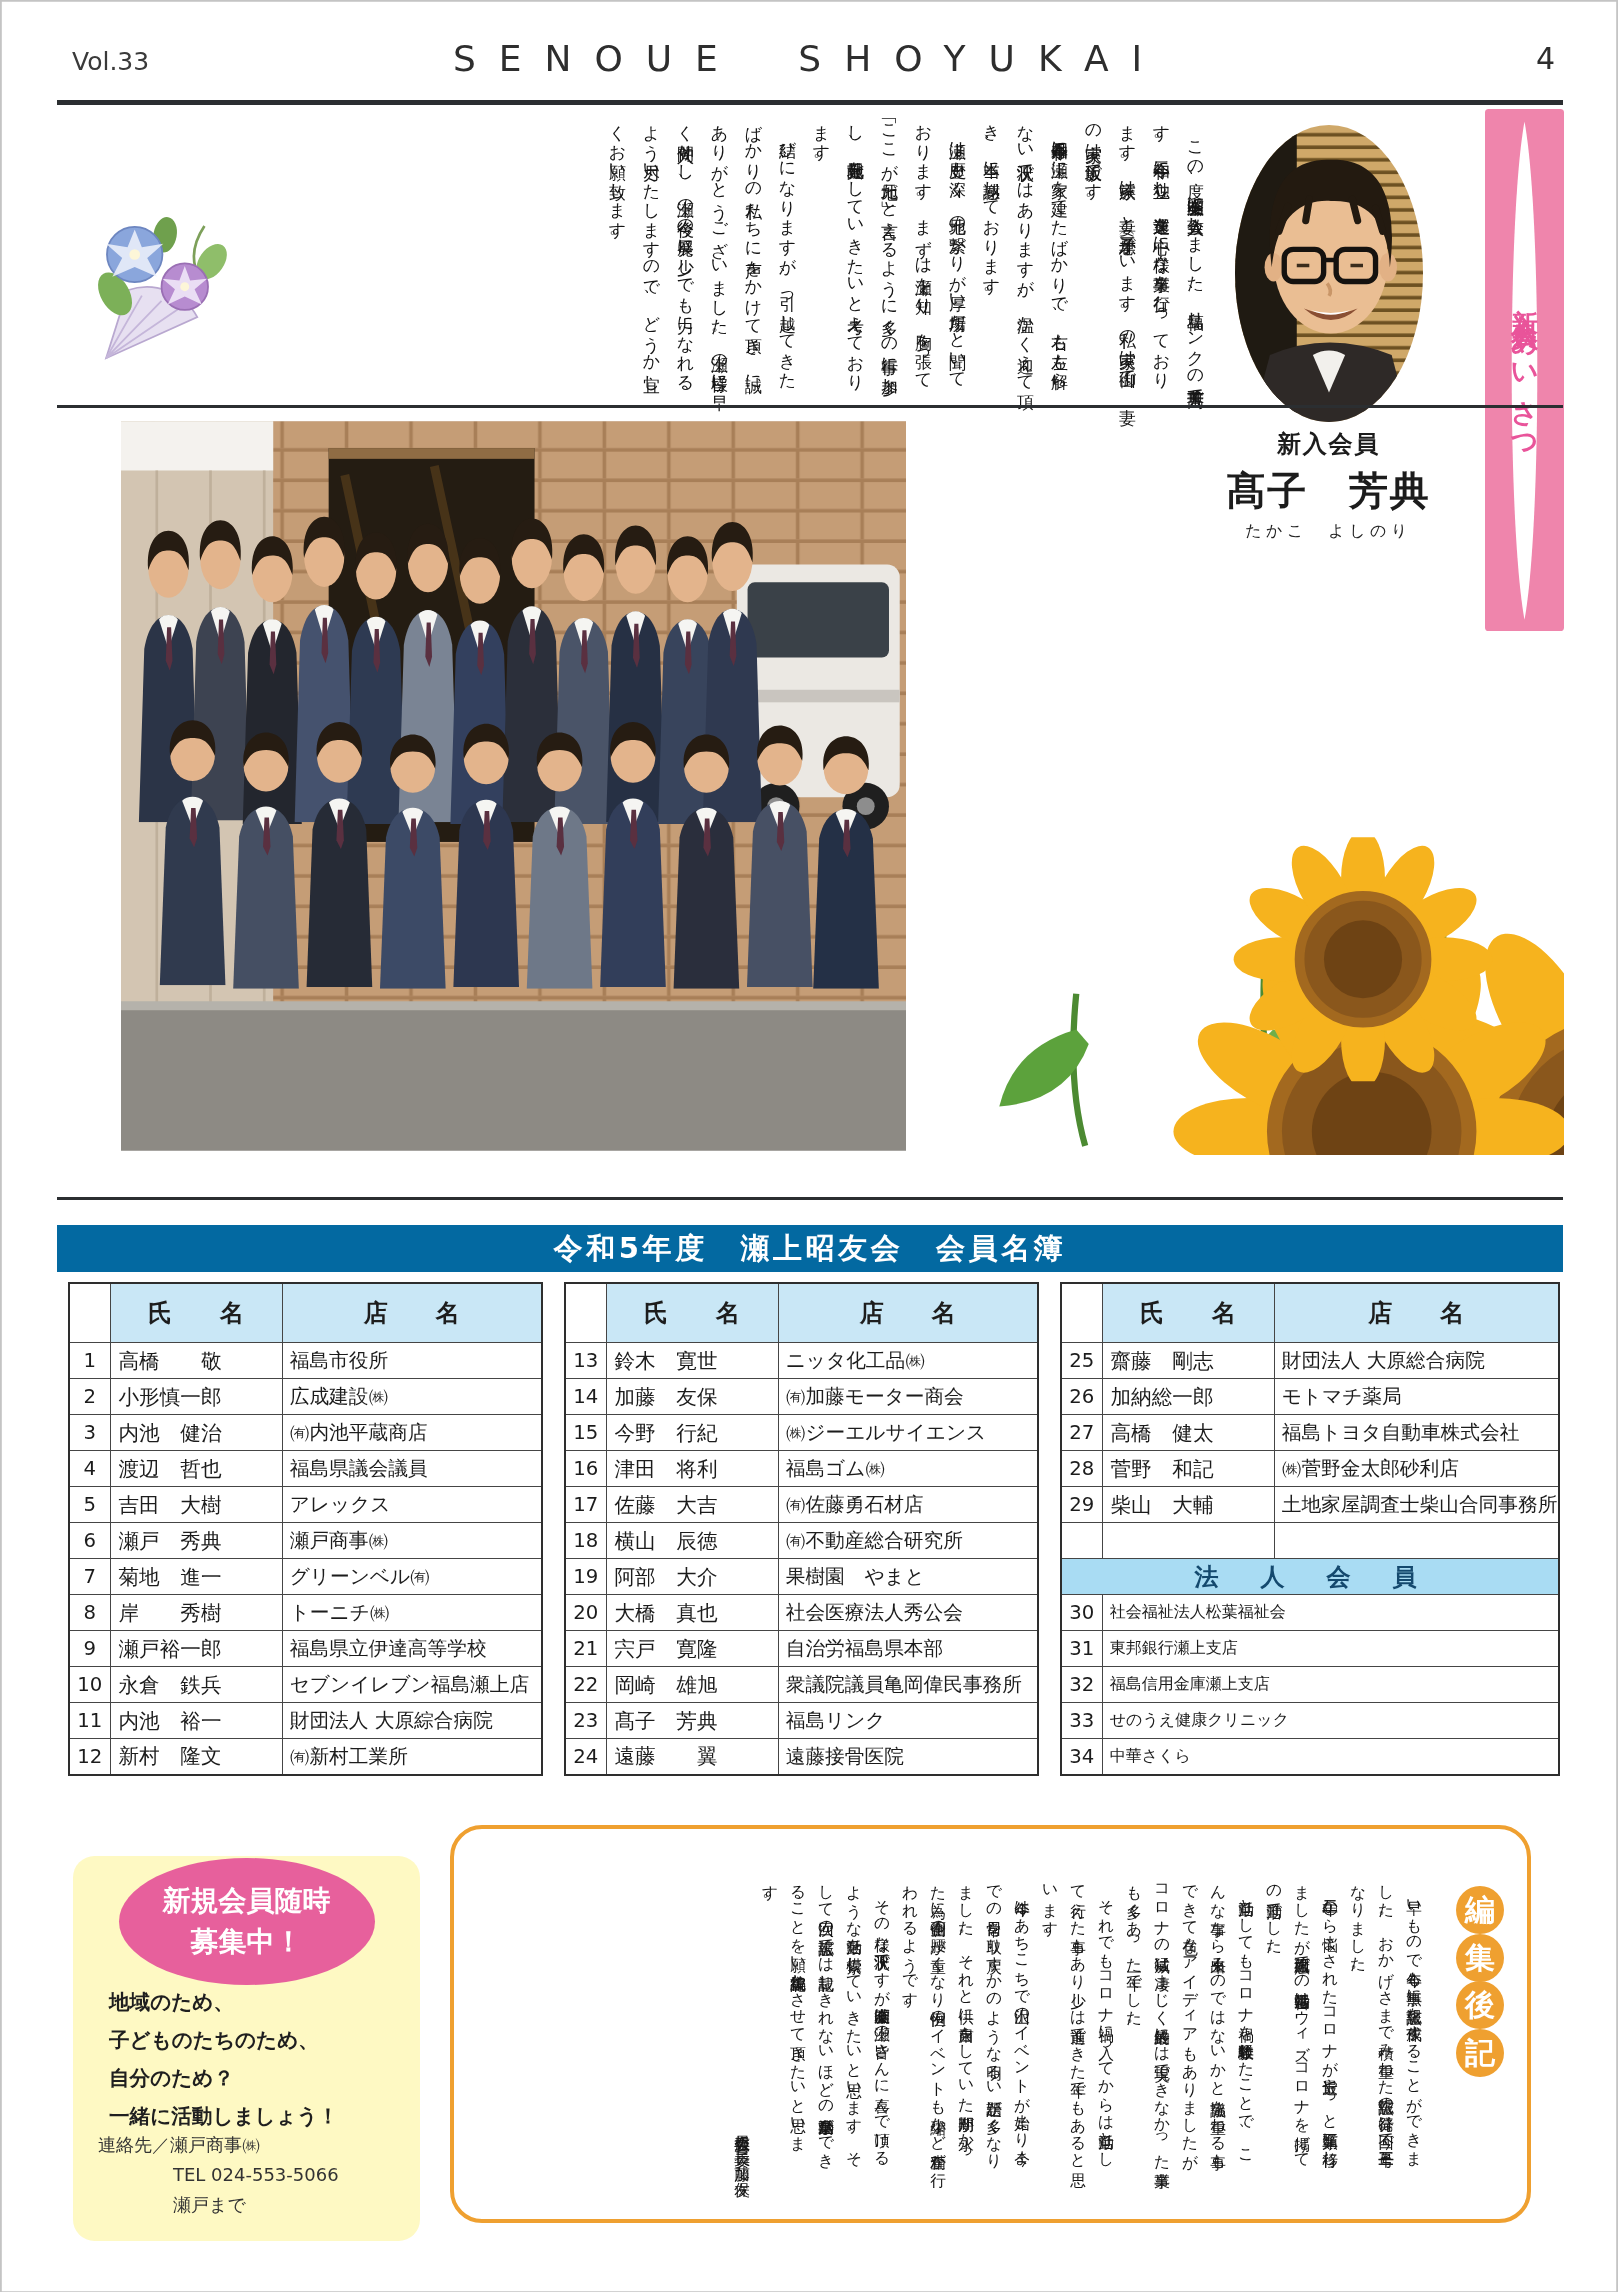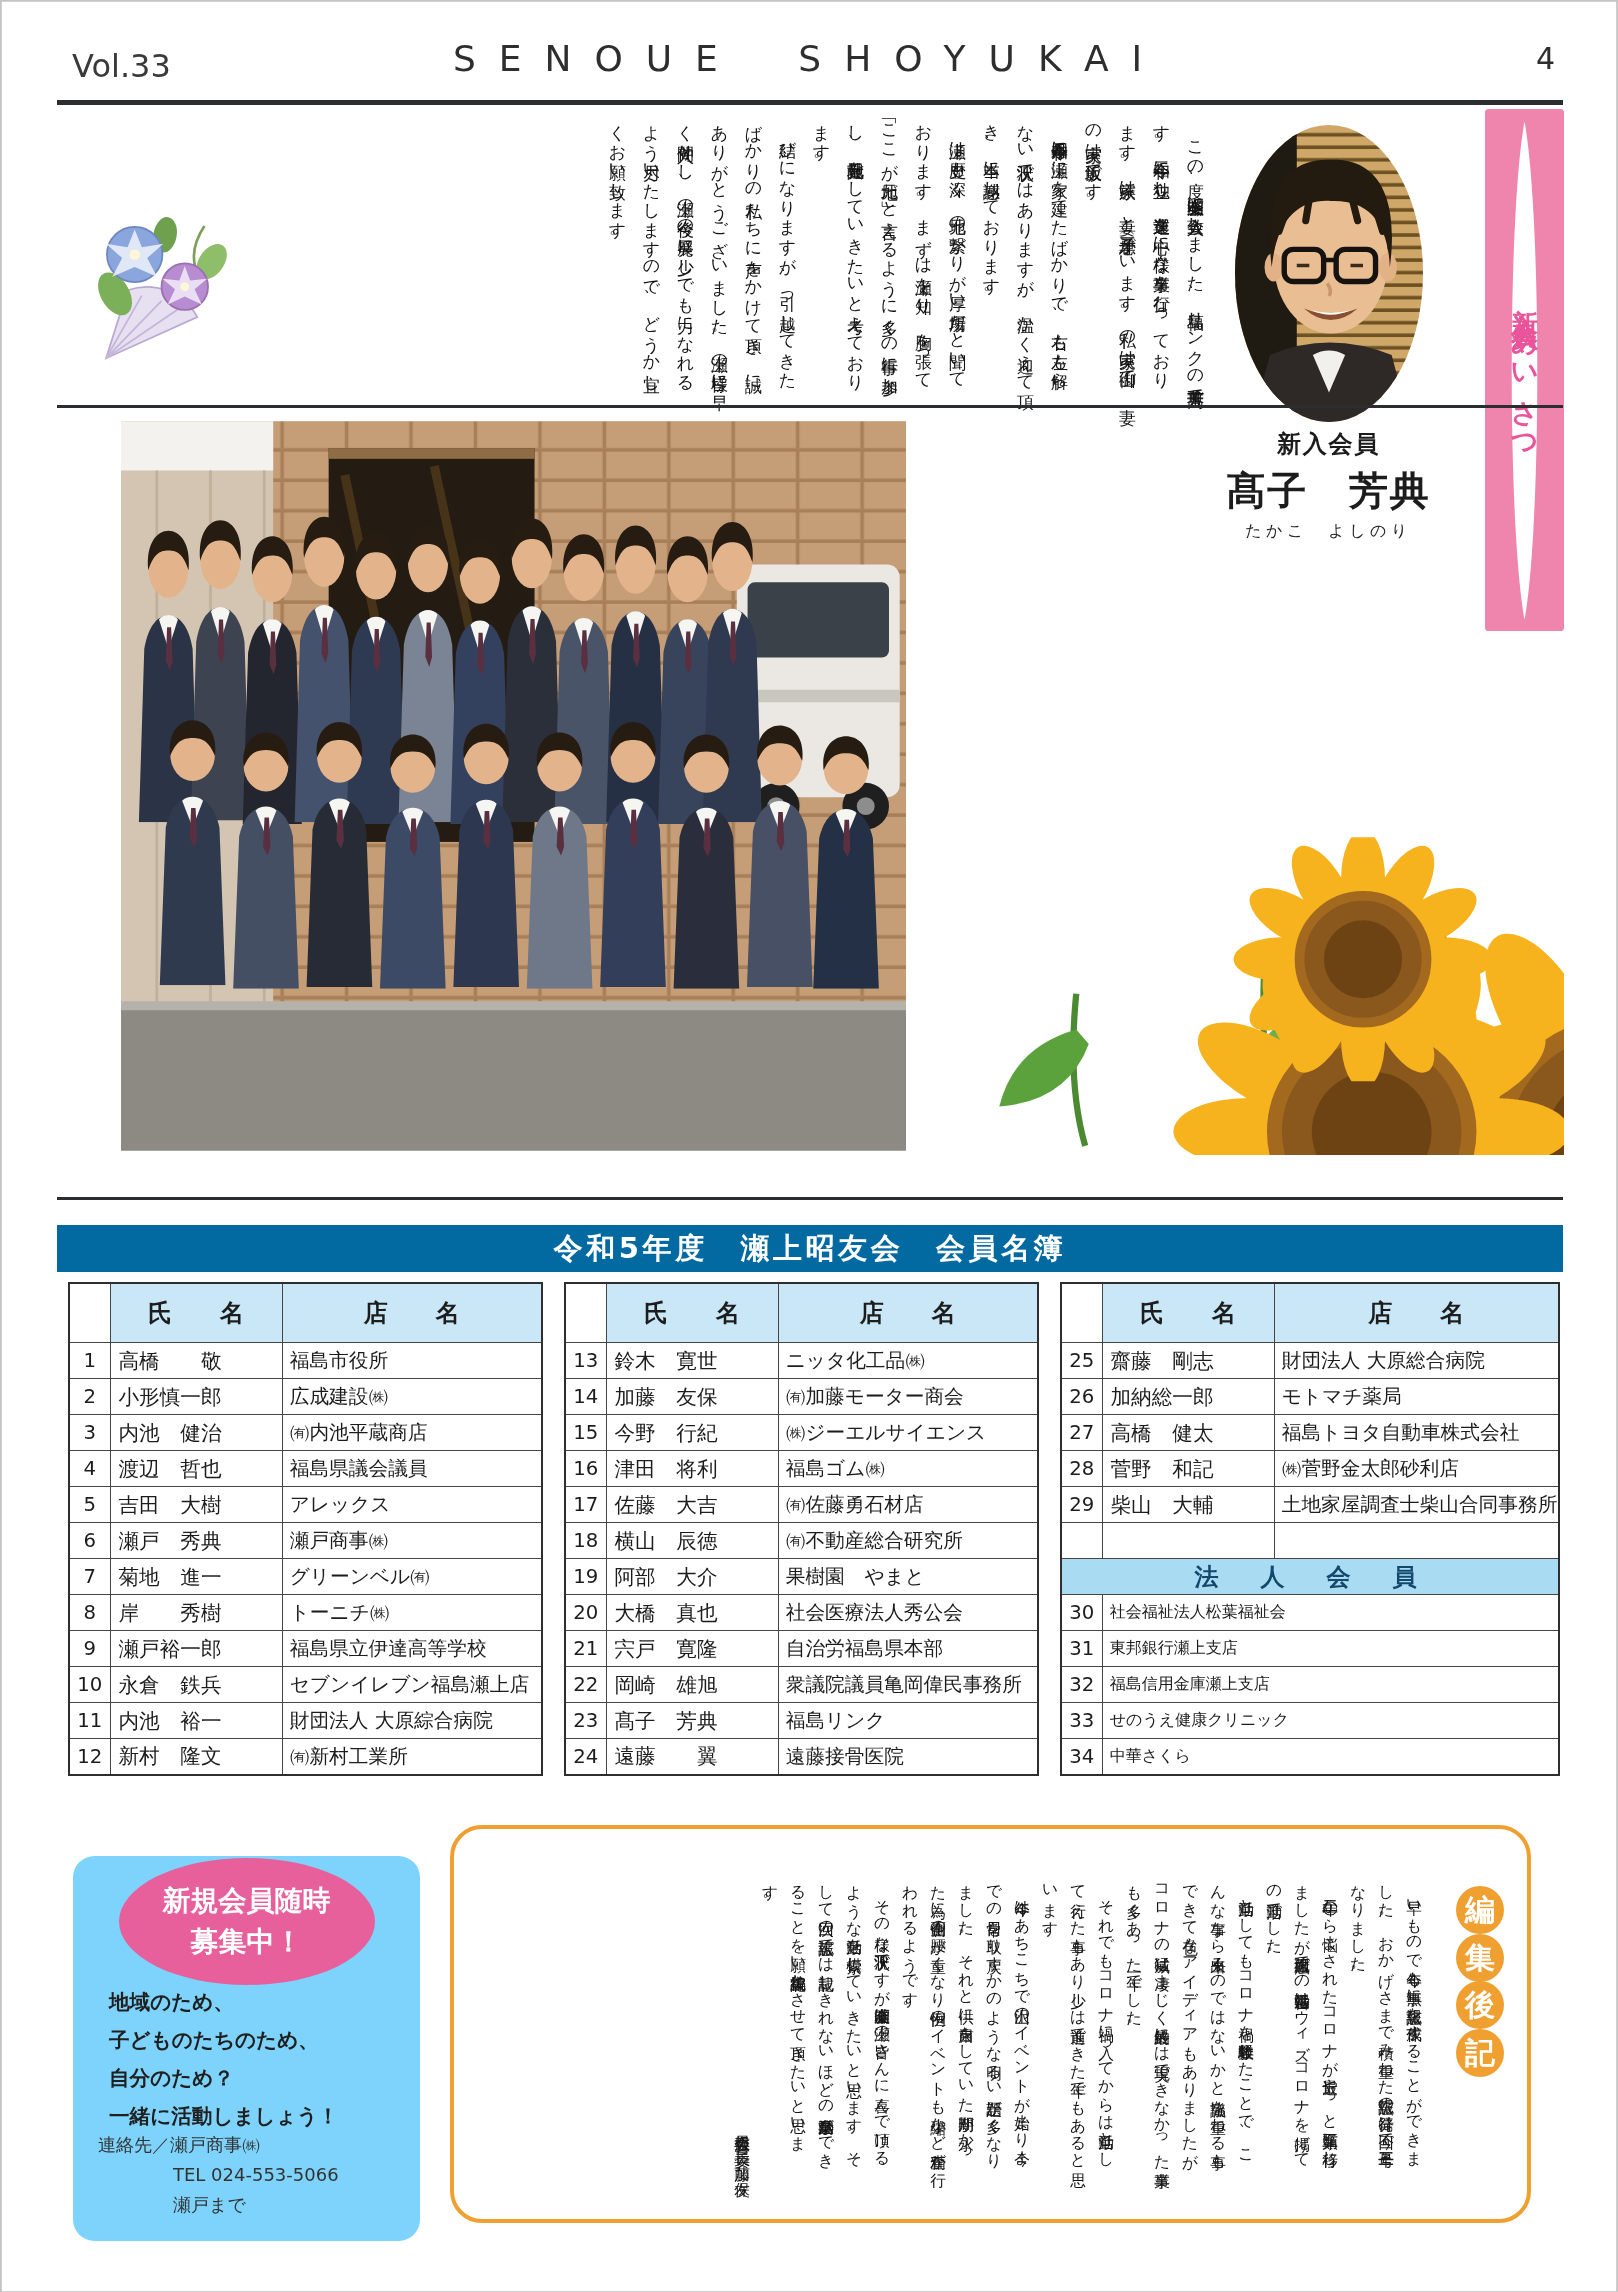--- a/index.html
+++ b/index.html
@@ -1,20 +1,20 @@
 <!DOCTYPE html>
 <html style="font-size:14.3px"><head>
 <meta charset="utf-8">
 <style>
   html,body{margin:0;padding:0;background:#d8d8d8;}
   .page{position:relative;width:1618px;height:2293px;margin:0 auto;background:#fff;
         overflow:hidden;font-family:"DejaVu Sans","Liberation Sans",sans-serif;color:#1c1c1c;
         box-shadow:inset 0 0 0 1.8px #c4c4c4;}
   
-  .hdr-vol{position:absolute;left:72px;top:47px;font-size:32px;color:#3a3a3a;}
+  .hdr-vol{position:absolute;left:72px;top:47px;font-size:25px;color:#3a3a3a;}
   .hdr-title{position:absolute;left:0;right:0;top:38px;text-align:center;font-size:36px;
              letter-spacing:23px;word-spacing:23px;color:#2e2e2e;}
   .hdr-page{position:absolute;right:63px;top:41px;font-size:30px;color:#2e2e2e;}
   .rule{position:absolute;left:57px;width:1506px;background:#2b2e31;}
   #rule1{top:100px;height:5.4px;}
   #rule2{top:405px;height:2.7px;}
   #rule3{top:1197px;height:2.7px;}
   
   .banner{position:absolute;left:1485px;top:109px;width:79px;height:522px;background:#ef85ac;border-radius:3.6px;}
   .banner svg{position:absolute;inset:0;}
@@ -46,21 +46,21 @@
   .rgroup thead th{height:56px;background:#c9e7f6;font-size:24px;font-weight:bold;color:#1d1d1d;}
   .rgroup thead th.no-h{background:#fff;}
   .rgroup tbody tr{height:36px;}
   td.no{width:41px;text-align:center;font-size:19.7px;}
   td.nm{width:172px;padding-left:8px;font-size:20.6px;}
   td.sp{padding-left:7.2px;font-size:19.7px;}
   tr.corp-head-row td{background:#a9dcf3;text-align:center;font-size:24px;font-weight:bold;
                       letter-spacing:9px;color:#14496e;}
   td.corp{padding-left:7.2px;font-size:16px;}
   
-  .recruit{position:absolute;left:73px;top:1856px;width:347px;height:385px;background:#7dd3fc;border-radius:21.5px;}
+  .recruit{position:absolute;left:73px;top:1856px;width:347px;height:385px;background:#fef9c3;border-radius:21.5px;}
   .recruit-badge{position:absolute;left:50%;transform:translateX(-50%);top:1.8px;width:256px;height:127px;
                  background:#e7609c;border-radius:50%;display:flex;flex-direction:column;align-items:center;
                  justify-content:center;color:#fff;font-weight:bold;font-size:28px;line-height:41px;text-align:center;}
   .r-lines{position:absolute;left:36px;top:127px;font-size:20.6px;font-weight:bold;line-height:38px;color:#1f1f1f;}
   .r-contact{position:absolute;left:25px;top:274px;font-size:18px;line-height:30px;color:#333;}
   .r-contact .indent{padding-left:75px;}
   
   .editorial{position:absolute;left:450px;top:1825px;width:1073px;height:390px;background:#fff;
              border:4.5px solid #efa030;border-radius:32px;}
   .ecircle{position:absolute;right:23px;width:48px;height:48px;border-radius:50%;background:#efa030;

